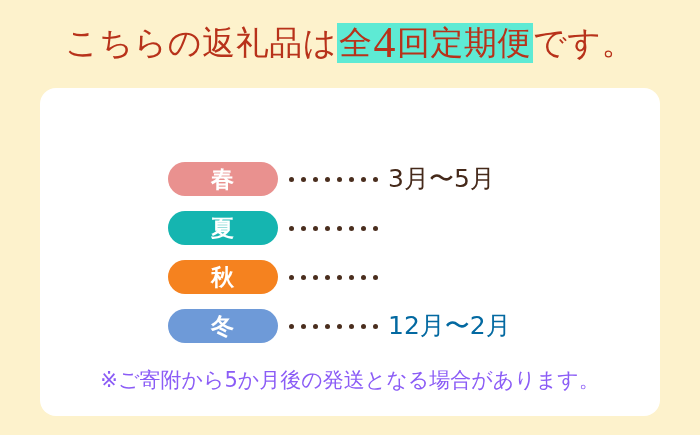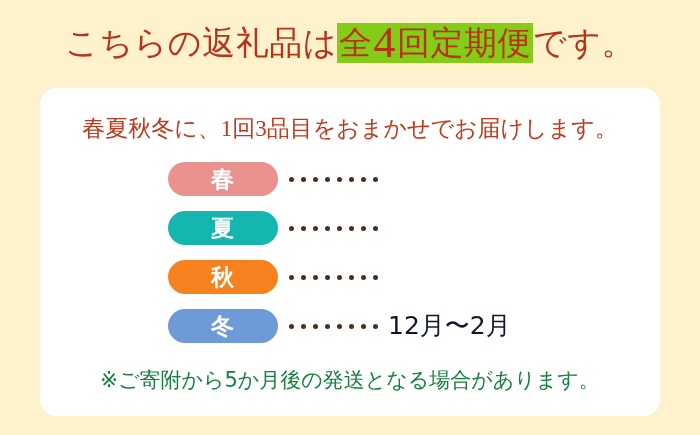--- a/index.html
+++ b/index.html
@@ -147,43 +147,43 @@
     color: #45291A;
     white-space: nowrap;
   }
 </style>
 </head>
 <body>
 
 <div id="banner" style="background: rgb(253, 242, 204);">
 
   <div id="headline" style="color: rgb(184, 50, 26);">
-    <span class="hl-plain">こちらの返礼品は</span><span class="hl-mark" style="background: #84cc16;"><span>全</span><span class="hl-big">4</span><span>回定期便</span></span><span class="hl-plain">です。</span>
+    <span class="hl-plain">こちらの返礼品は</span><span class="hl-mark" style="background: #5eead4;"><span>全</span><span class="hl-big">4</span><span>回定期便</span></span><span class="hl-plain">です。</span>
   </div>
 
   <div id="card" style="background: rgb(255, 255, 255);">
 
-    <div id="subtitle" style="color: rgb(192, 57, 27);">春夏秋冬に、1回3品目をおまかせでお届けします。</div>
 
     <div id="season-list">
 
       <div class="season-row">
         <div class="season-pill" style="background: rgb(233, 145, 143);">
           <span class="season-pill-label">春</span>
         </div>
         <div class="leader">
           <span class="leader-dot" style="background: rgb(74, 46, 30);"></span>
           <span class="leader-dot" style="background: rgb(74, 46, 30);"></span>
           <span class="leader-dot" style="background: rgb(74, 46, 30);"></span>
           <span class="leader-dot" style="background: rgb(74, 46, 30);"></span>
           <span class="leader-dot" style="background: rgb(74, 46, 30);"></span>
           <span class="leader-dot" style="background: rgb(74, 46, 30);"></span>
           <span class="leader-dot" style="background: rgb(74, 46, 30);"></span>
           <span class="leader-dot" style="background: rgb(74, 46, 30);"></span>
         </div>
+        <div class="season-months" style="color: rgb(69, 41, 26);">3月〜5月</div>
       </div>
 
       <div class="season-row">
         <div class="season-pill" style="background: rgb(21, 181, 176);">
           <span class="season-pill-label">夏</span>
         </div>
         <div class="leader">
           <span class="leader-dot" style="background: rgb(74, 46, 30);"></span>
           <span class="leader-dot" style="background: rgb(74, 46, 30);"></span>
           <span class="leader-dot" style="background: rgb(74, 46, 30);"></span>
@@ -218,21 +218,21 @@
         <div class="leader">
           <span class="leader-dot" style="background: rgb(74, 46, 30);"></span>
           <span class="leader-dot" style="background: rgb(74, 46, 30);"></span>
           <span class="leader-dot" style="background: rgb(74, 46, 30);"></span>
           <span class="leader-dot" style="background: rgb(74, 46, 30);"></span>
           <span class="leader-dot" style="background: rgb(74, 46, 30);"></span>
           <span class="leader-dot" style="background: rgb(74, 46, 30);"></span>
           <span class="leader-dot" style="background: rgb(74, 46, 30);"></span>
           <span class="leader-dot" style="background: rgb(74, 46, 30);"></span>
         </div>
-        <div class="season-months" style="color: #0f172a;">12月〜2月</div>
+        <div class="season-months" style="color: #0369a1;">12月〜2月</div>
       </div>
 
     </div>
 
-    <div id="note" style="color: #15803d;">※ご寄附から5か月後の発送となる場合があります。</div>
+    <div id="note" style="color: #8b5cf6;">※ご寄附から5か月後の発送となる場合があります。</div>
 
   </div>
 </div>
 
 </body></html>

